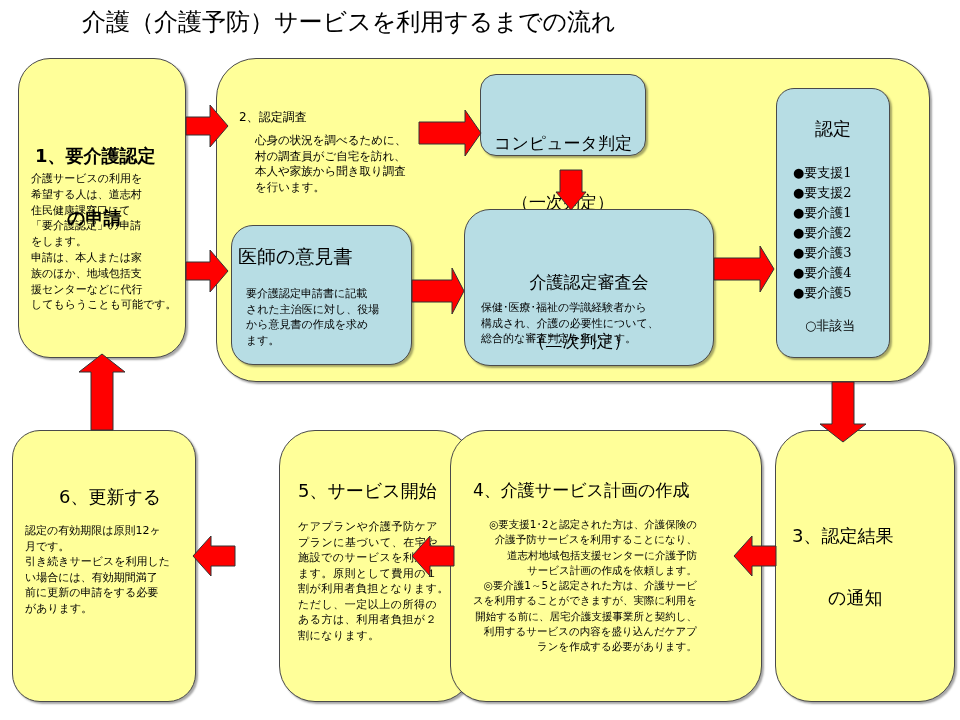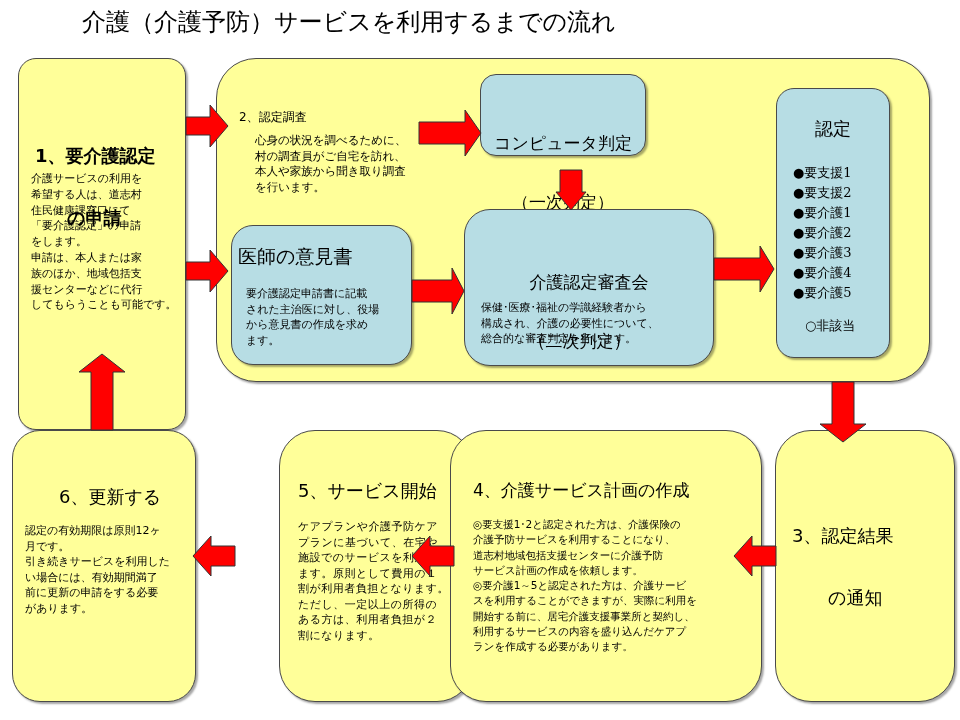--- a/index.html
+++ b/index.html
@@ -14,21 +14,21 @@
   .head { position:absolute; white-space:pre; line-height:1.15; }
   .body { position:absolute; font-size:11.5px; line-height:15.5px; white-space:pre; }
   .arrow { position:absolute; }
   .arrow svg { display:block; overflow:visible; }
 </style>
 </head>
 <body>
 
 <div class="title">介護（介護予防）サービスを利用するまでの流れ</div>
 
-<div class="box yellow" style="left:18px;top:58px;width:168px;height:372px;border-radius:18px;">
+<div class="box yellow" style="left:18px;top:58px;width:168px;height:300px;border-radius:32px;">
   <div class="head" style="left:16px;top:46px;font-size:18px;font-weight:bold;">
     <div>1、要介護認定</div>
     <div style="padding-left:32px;">の申請</div>
   </div>
   <div class="body" style="left:12px;top:112px;font-size:11px;line-height:15.8px;">介護サービスの利用を
 希望する人は、道志村
 住民健康課窓口にて
 「要介護認定」の申請
 をします。
 申請は、本人または家
@@ -99,21 +99,21 @@
   <div class="body" style="left:18px;top:88px;font-size:11px;line-height:15.5px;letter-spacing:0.5px;">ケアプランや介護予防ケア
 プランに基づいて、在宅や
 施設でのサービスを利用し
 ます。原則として費用の１
 割が利用者負担となります。
 ただし、一定以上の所得の
 ある方は、利用者負担が２
 割になります。</div>
 </div>
 
-<div class="box yellow" style="left:450px;top:430px;width:312px;height:272px;border-radius:36px;">
+<div class="box yellow" style="left:450px;top:430px;width:312px;height:272px;border-radius:36px;text-align:right;">
   <div class="head" style="left:22px;top:50px;font-size:17px;">4、介護サービス計画の作成</div>
   <div class="body" style="left:22px;top:86px;font-size:10.5px;line-height:15.3px;">◎要支援1･2と認定された方は、介護保険の
 介護予防サービスを利用することになり、
 道志村地域包括支援センターに介護予防
 サービス計画の作成を依頼します。
 ◎要介護1～5と認定された方は、介護サービ
 スを利用することができますが、実際に利用を
 開始する前に、居宅介護支援事業所と契約し、
 利用するサービスの内容を盛り込んだケアプ
 ランを作成する必要があります。</div>

